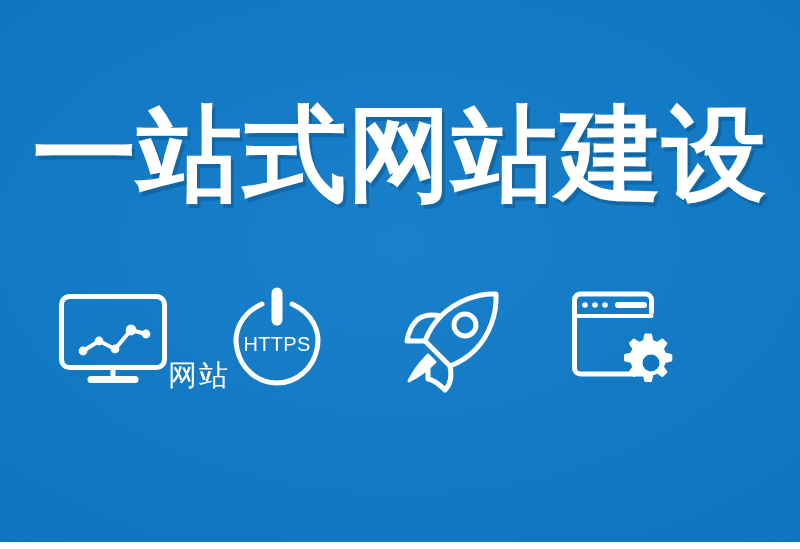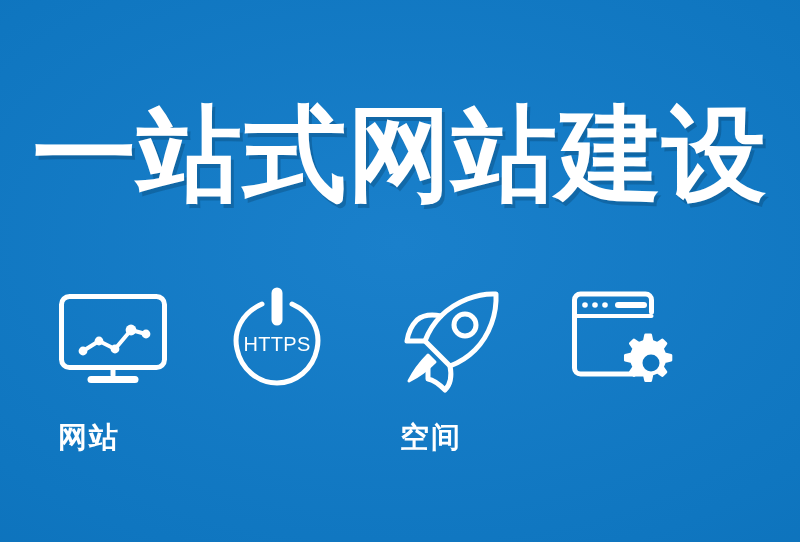--- a/index.html
+++ b/index.html
@@ -45,39 +45,39 @@
     left: 58px;
     top: 286px;
     width: 684px;
     display: flex;
     justify-content: space-between;
     align-items: flex-start;
   }
   .feature {
     width: 171px;
     display: flex;
-    flex-direction: column;
-    align-items: flex-start;
+    flex-direction: row;
+    align-items: flex-end;
   }
   .feature-icon {
     height: 106px;
     display: flex;
     align-items: center;
     justify-content: center;
   }
   .feature-icon svg {
     display: block;
     overflow: visible;
   }
   .feature-label {
     margin-top: 28px;
     color: #ffffff;
     font-size: 29px;
     line-height: 34px;
-    font-weight: bold;
+    font-weight: normal;
     letter-spacing: 2px;
     white-space: nowrap;
     font-family: "DejaVu Sans", "Liberation Sans", sans-serif;
   }
   .https-text {
     font-family: "Liberation Sans", "DejaVu Sans", sans-serif;
     font-size: 20px;
     font-weight: normal;
     letter-spacing: 0.3px;
     fill: #ffffff;
@@ -128,21 +128,20 @@
 
           <path d="M41 27 C31 25 23 26 17 31 C11 37 8 45 7 52 L25 52"></path>
 
           <path d="M50 77 C52 87 51 95 45 101 L45 101 C39 95 34 91 28 90 L28 72"></path>
 
           <circle cx="65" cy="36" r="11"></circle>
 
           <path d="M28 66 C22 72 14 82 9 92 C19 87 29 79 35 73 Z" fill="#ffffff" stroke="#ffffff" stroke-width="3"></path>
         </svg>
       </div>
-      <div class="feature-label">空间</div>
     </div>
 
     <div class="feature">
       <div class="feature-icon">
         <svg width="104" height="96" viewBox="0 0 104 96" fill="none" stroke="#ffffff" stroke-width="5" stroke-linecap="round" stroke-linejoin="round">
 
           <path d="M80.5 52 L80.5 77 A6 6 0 0 1 74.5 83 L9.5 83 A6 6 0 0 1 3.5 77
                    L3.5 9 A6 6 0 0 1 9.5 3 L74.5 3 A6 6 0 0 1 80.5 9 L80.5 21"></path>
 
           <line x1="3.5" y1="25" x2="80.5" y2="25" stroke-width="4"></line>

